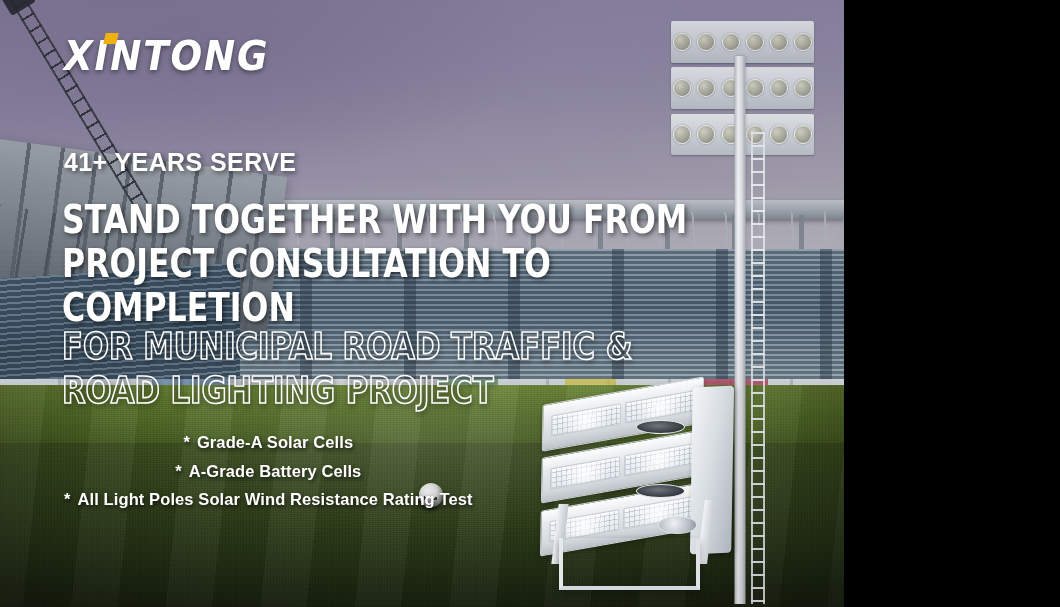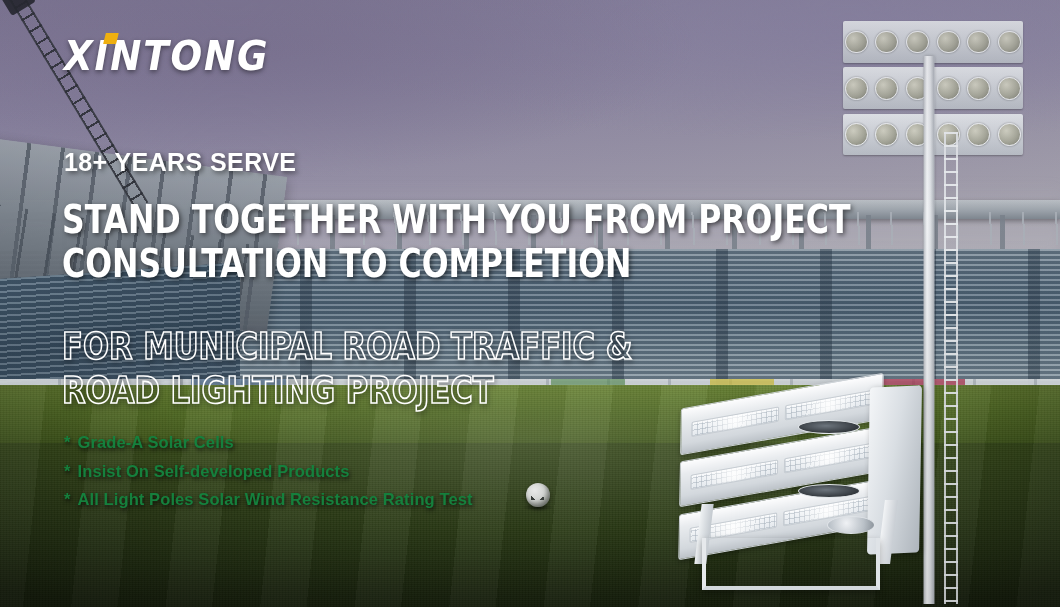--- a/index.html
+++ b/index.html
@@ -1,21 +1,21 @@
 <!DOCTYPE html>
 <html><head>
 <meta charset="utf-8">
 <style>
   * { margin:0; padding:0; box-sizing:border-box; }
   html,body { width:1060px; height:607px; overflow:hidden; background:#000; }
   body { font-family:"Liberation Sans", sans-serif; }
 
   .banner {
     position:relative;
-    width:1060px; height:607px;
+    width:844px; height:607px;
     overflow:hidden;
   }
 
   
   .bg { position:absolute; inset:0; }
 
   .sky {
     position:absolute; left:0; top:0; width:100%; height:64%;
     background:
       radial-gradient(ellipse 70% 55% at 22% 12%, #7e7694 0%, rgba(126,118,148,0) 62%),
@@ -341,24 +341,25 @@
     white-space:pre-line;
     text-transform:uppercase;
     filter:drop-shadow(1px 2px 3px rgba(0,0,0,.6));
   }
 
   .bullets {
     position:absolute; left:64px; top:428px;
     list-style:none;
   }
   .bullets li {
-    font-size:16.5px; font-weight:700; color:#15803d;
+    font-size:16.5px; font-weight:700; color:#ffffff;
     line-height:1.73; letter-spacing:.1px;
     text-shadow:1px 2px 4px rgba(0,0,0,.75);
     white-space:nowrap;
+    text-align:center;
   }
   .bullets li .mark { margin-right:7px; display:inline-block; }
 </style>
 </head>
 <body>
 
 <div class="banner">
 
   <div class="bg">
     <div class="sky"></div>
@@ -464,26 +465,26 @@
     <div class="fl-arm-l"></div>
     <div class="fl-arm-r"></div>
     <div class="fl-stand"></div>
   </div>
 
   <div class="logo">
     <span>XINTONG</span>
     <span class="logo-dot"></span>
   </div>
 
-  <div class="eyebrow">18+ YEARS SERVE</div>
+  <div class="eyebrow">41+ YEARS SERVE</div>
 
   <div class="headline">STAND TOGETHER WITH YOU FROM PROJECT CONSULTATION TO COMPLETION</div>
 
   <div class="subhead">FOR MUNICIPAL ROAD TRAFFIC &amp;
 ROAD LIGHTING PROJECT</div>
 
   <ul class="bullets">
     <li><span class="mark">*</span><span>Grade-A Solar Cells</span></li>
-    <li><span class="mark">*</span><span>Insist On Self-developed Products</span></li>
+    <li><span class="mark">*</span><span>A-Grade Battery Cells</span></li>
     <li><span class="mark">*</span><span>All Light Poles Solar Wind Resistance Rating Test</span></li>
   </ul>
 
 </div>
 
 </body></html>

